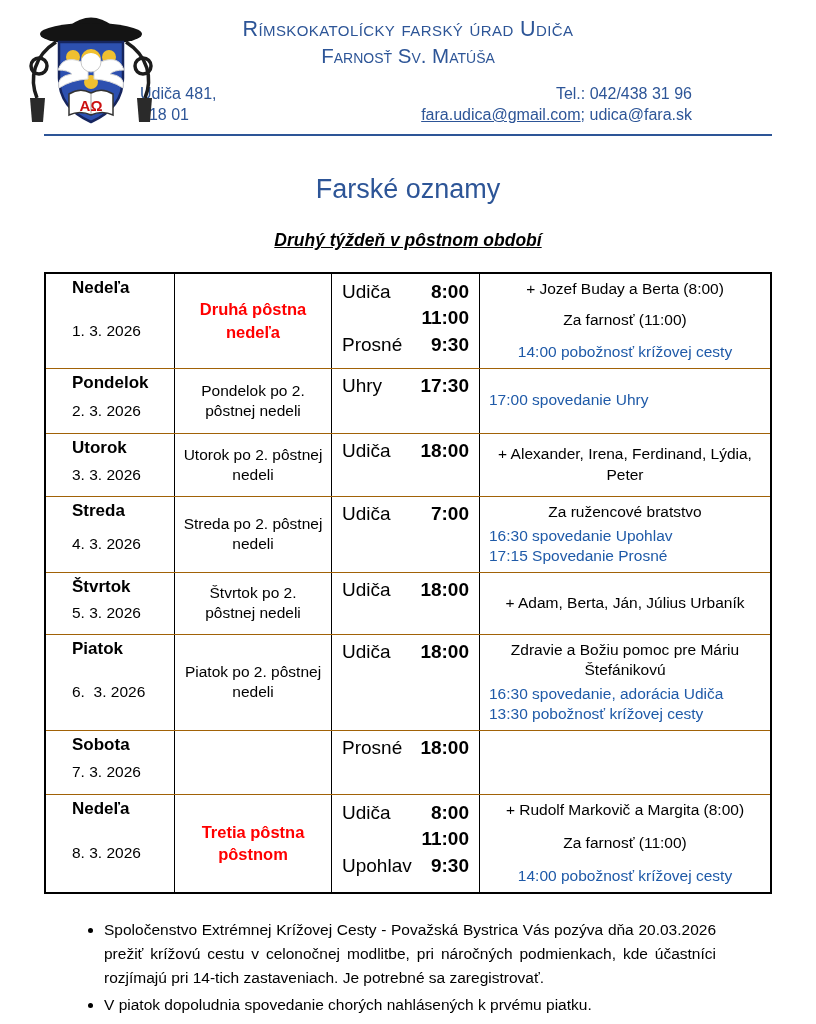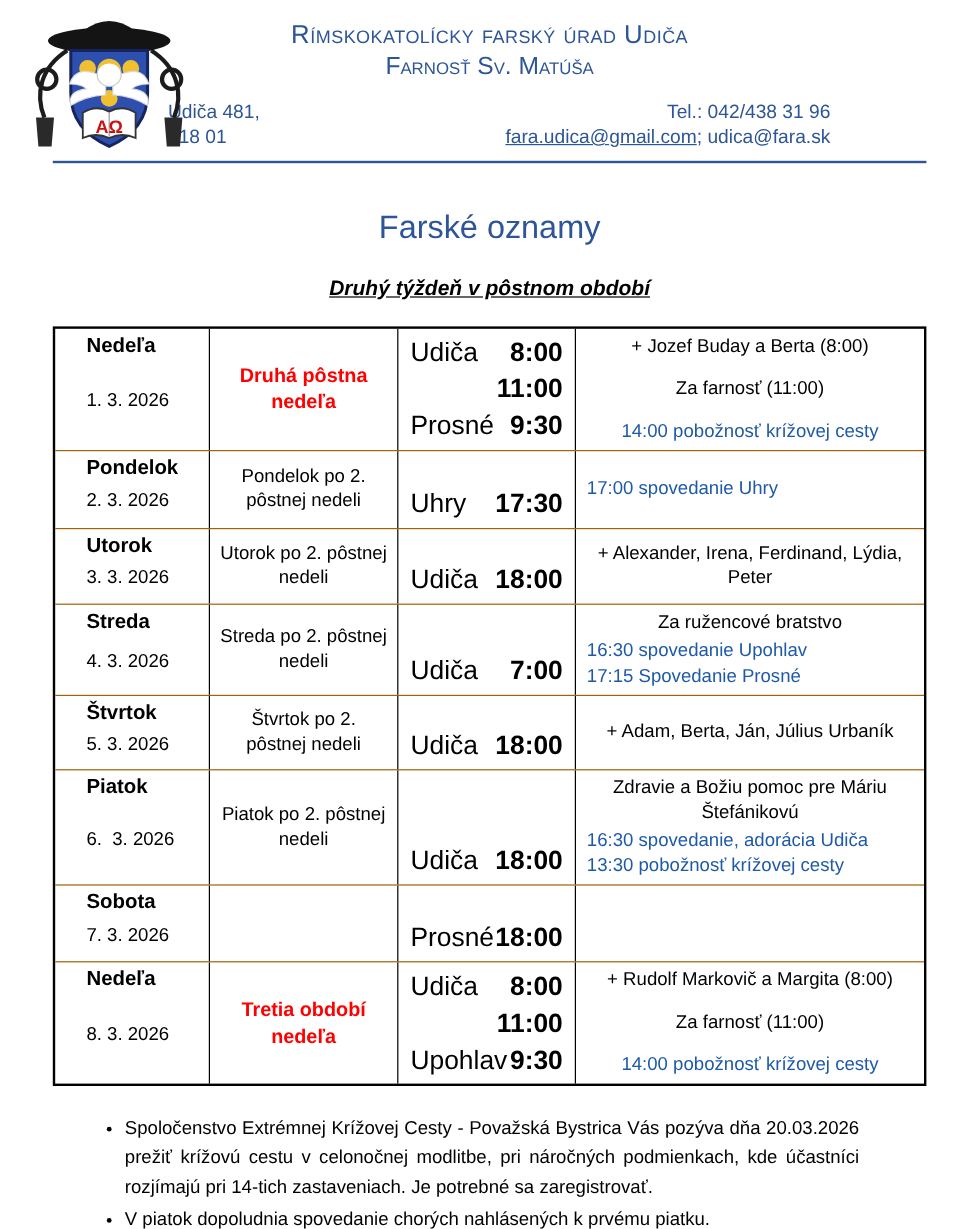--- a/index.html
+++ b/index.html
@@ -30,24 +30,24 @@
   .t-cell:first-child { border-left:none; }
 
   .c-day { padding:4px 8px 4px 26px; display:flex; flex-direction:column; }
   .day-name { font-weight:bold; font-size:17px; }
   .day-date { flex:1; display:flex; align-items:center; font-size:15.5px; white-space:pre-wrap; }
 
   .c-feast { display:flex; align-items:center; justify-content:flex-end; text-align:center;
              font-size:15.5px; line-height:1.3; padding:4px 8px; }
   .feast-red { color:#ff0000; font-weight:bold; font-size:16.5px; line-height:1.35; }
 
-  .c-svc { display:flex; flex-direction:column; justify-content:flex-end; padding:4px 10px; }
+  .c-svc { display:flex; flex-direction:column; justify-content:flex-start; padding:4px 10px; }
   .c-svc.top { justify-content:flex-start; padding-top:5px; }
   .svc-line { display:flex; justify-content:space-between; align-items:baseline;
-              font-size:22px; line-height:1.4; }
+              font-size:19px; line-height:1.4; }
   .svc-time { font-weight:bold; }
 
   .c-int { display:flex; flex-direction:column; padding:5px 9px; font-size:15.5px; line-height:1.32; }
   .c-int.spread { justify-content:space-between; }
   .c-int.center { justify-content:center; }
   .grp.center { text-align:center; }
   .grp.left { text-align:left; }
   .blue { color:#1f5aa8; }
 
   .notes { margin:24px 100px 0 66px; padding-left:38px; }
@@ -268,21 +268,21 @@
         </div>
       </div>
       <div class="t-cell c-int center"></div>
     </div>
     <div class="t-row" style="min-height: 98px;">
       <div class="t-cell c-day">
         <div class="day-name">Nedeľa</div>
         <div class="day-date">8. 3. 2026</div>
       </div>
       <div class="t-cell c-feast">
-        <span class="feast-red">Tretia období nedeľa</span>
+        <span class="feast-red">Tretia pôstna pôstnom</span>
       </div>
       <div class="t-cell c-svc top">
         <div class="svc-line">
           <span class="svc-place">Udiča</span>
           <span class="svc-time">8:00</span>
         </div>
         <div class="svc-line">
           <span class="svc-place"></span>
           <span class="svc-time">11:00</span>
         </div>

